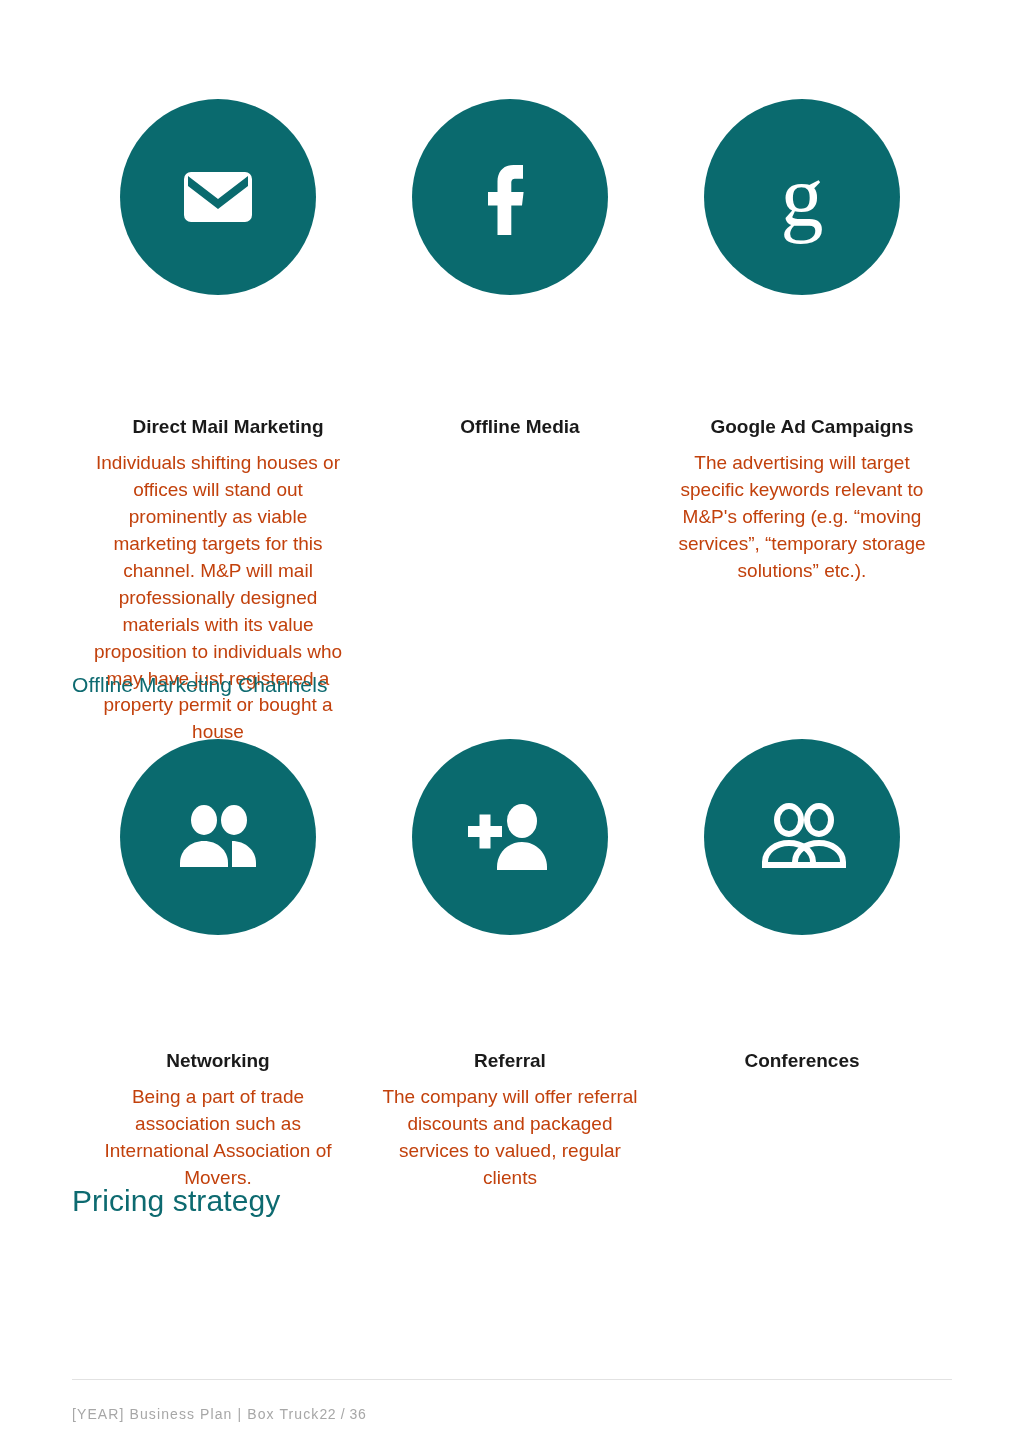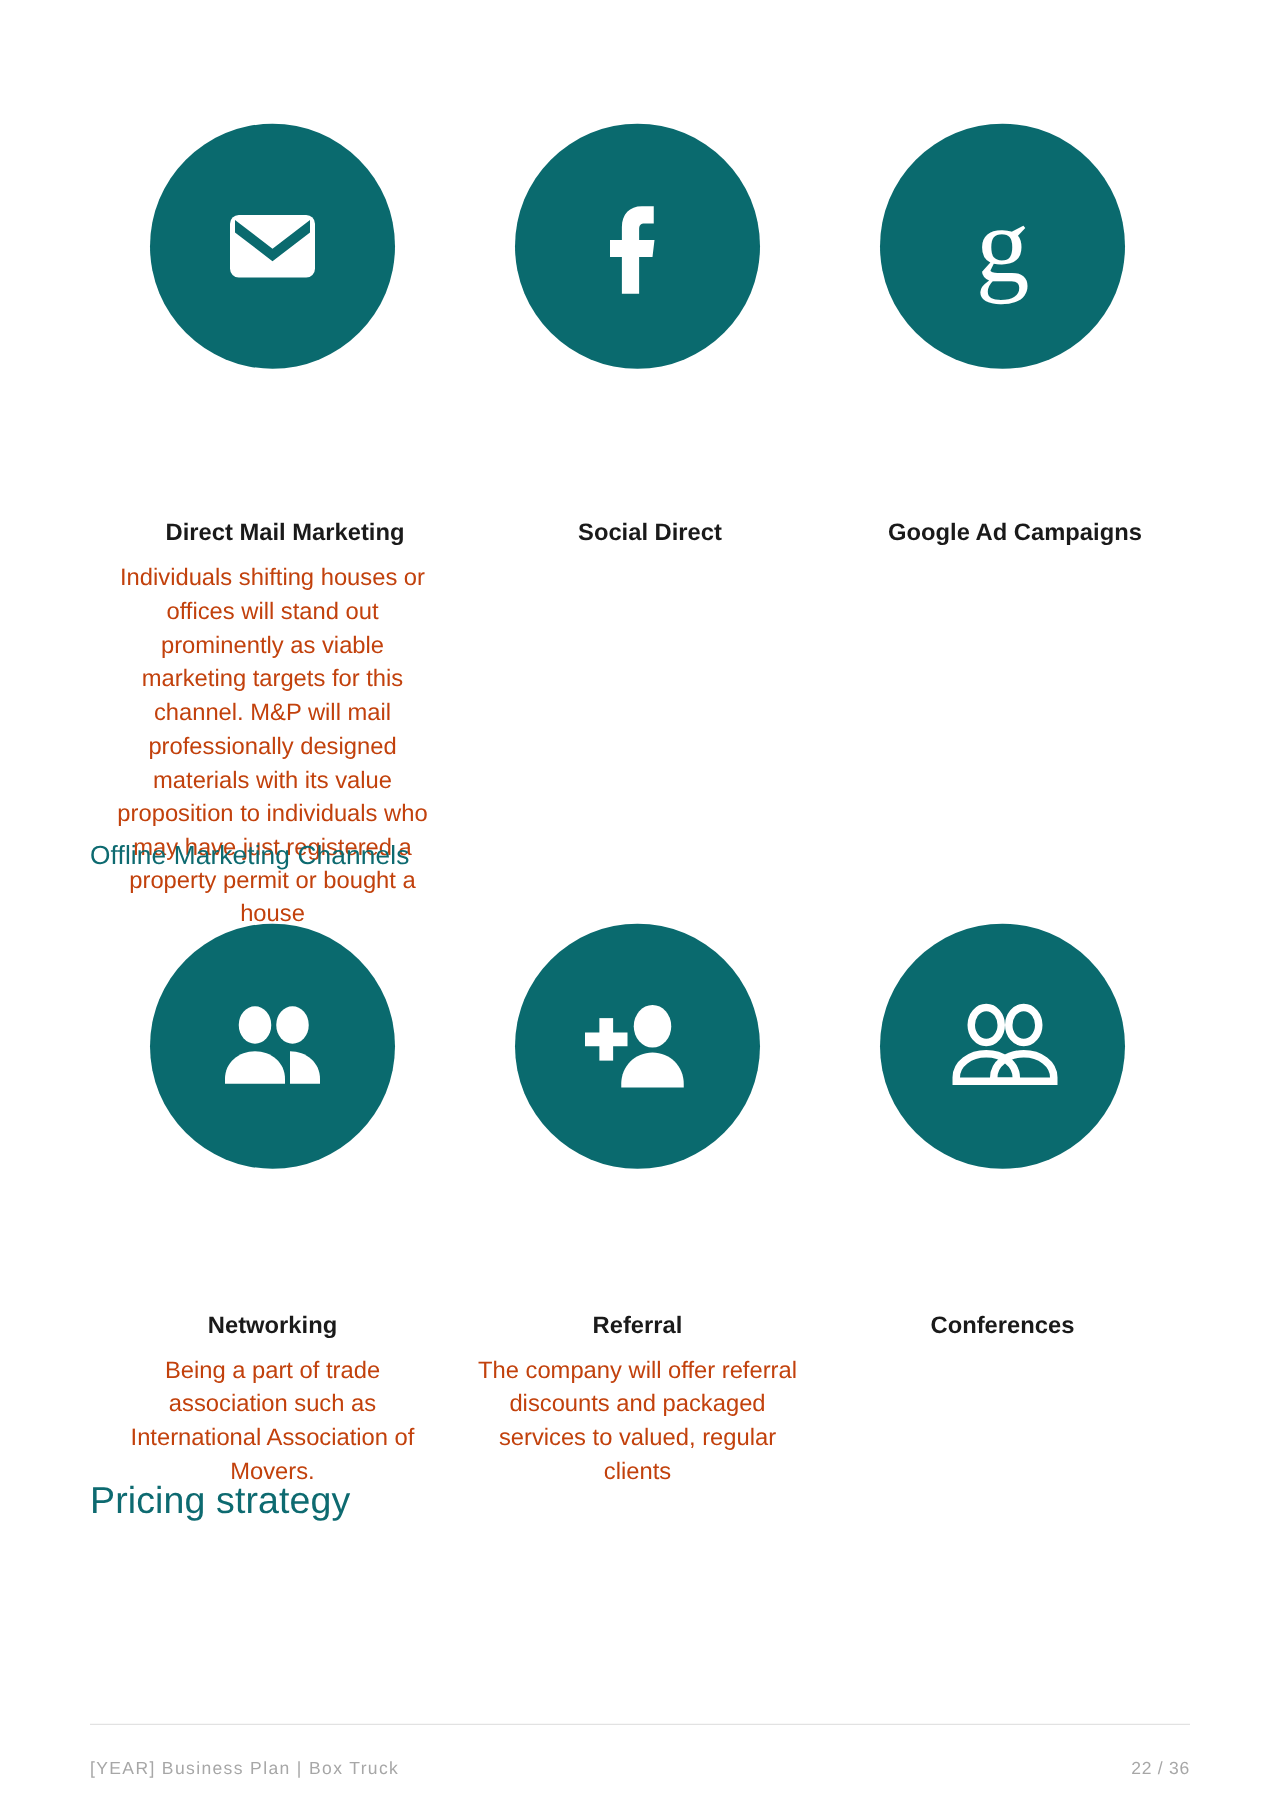--- a/index.html
+++ b/index.html
@@ -103,21 +103,20 @@
   
   .footer {
     position: absolute;
     left: 72px;
     right: 72px;
     bottom: 28px;
     height: 42px;
     border-top: 1px solid #e2e2e2;
     display: flex;
     align-items: flex-end;
-    justify-content: space-between;
     padding-top: 8px;
     box-sizing: border-box;
   }
   .footer-text {
     font-size: 14px;
     color: #a7a7a7;
     letter-spacing: 1.1px;
     line-height: 1;
   }
   .footer-page {
@@ -146,30 +145,31 @@
       <div class="card-title">Direct Mail Marketing</div>
       <div class="card-body">Individuals shifting houses or offices will stand out prominently as viable marketing targets for this channel. M&amp;P will mail professionally designed materials with its value proposition to individuals who may have just registered a property permit or bought a house</div>
     </div>
 
     <div class="channel-card card-2">
       <div class="icon-circle">
         <svg width="100" height="100" viewBox="0 0 100 100" aria-hidden="true">
           <path d="M63 18 h-9.5 c-9.8 0 -16 6.4 -16 16.6 V45 H28 v13.5 h9.5 V88 h13.8 V58.5 H62 L63.6 45 H51.3 v-8.6 c0 -3.3 1 -4.7 4.6 -4.7 H63 Z" fill="#ffffff"></path>
         </svg>
       </div>
-      <div class="card-title">Social Direct</div>
+      <div class="card-title">Offline Media</div>
     </div>
 
     <div class="channel-card card-3">
       <div class="icon-circle">
         <svg width="100" height="100" viewBox="0 0 100 100" aria-hidden="true">
           <text x="50" y="78" font-family="'Liberation Serif', serif" font-size="86" fill="#ffffff" text-anchor="middle">g</text>
         </svg>
       </div>
       <div class="card-title">Google Ad Campaigns</div>
+      <div class="card-body">The advertising will target specific keywords relevant to M&amp;P's offering (e.g. “moving services”,  “temporary storage solutions” etc.).</div>
     </div>
 
   </div>
 
   <div class="section-heading" id="heading-offline">Offline Marketing Channels</div>
 
   <div class="channel-row" id="row-offline">
 
     <div class="channel-card card-1">
       <div class="icon-circle">

